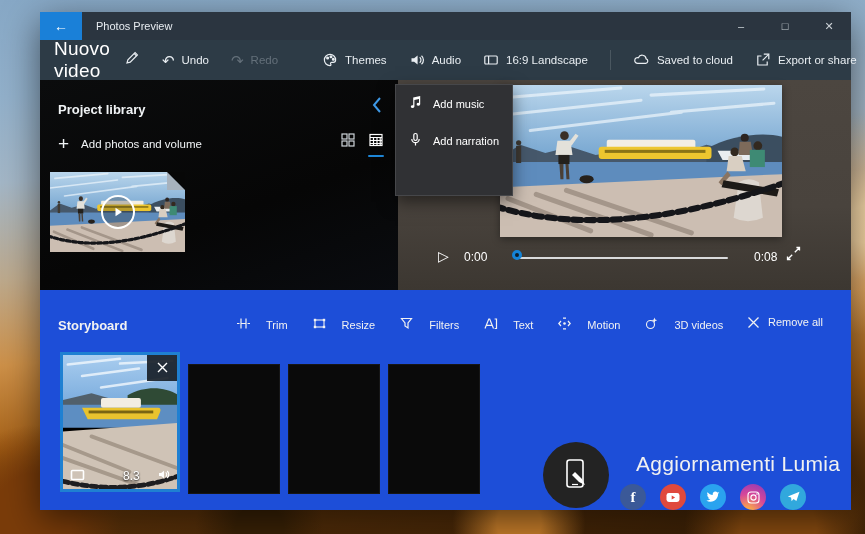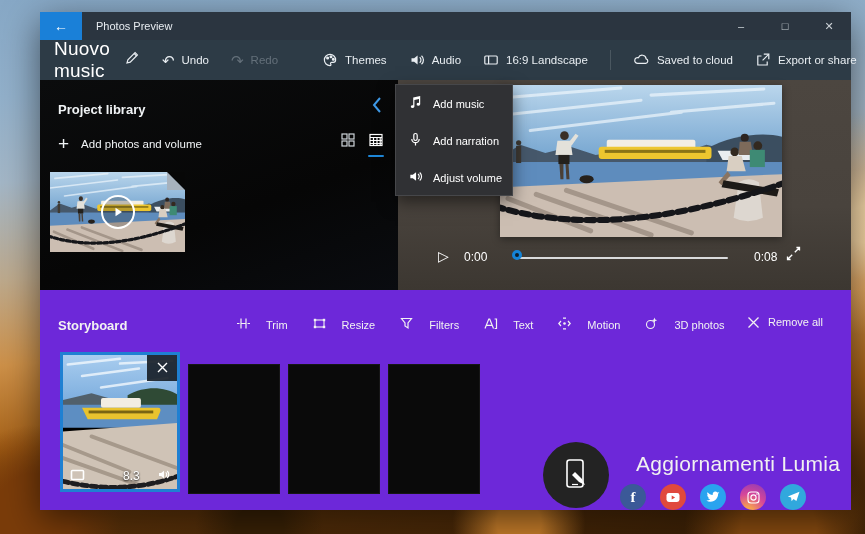--- a/index.html
+++ b/index.html
@@ -58,21 +58,21 @@
   .play-glyph { left:40px; top:168px; font-size:14px; }
   .cur-time { left:66px; top:170px; font-size:12px; }
   .tot-time { left:356px; top:170px; font-size:12px; }
   .seek { position:absolute; left:116px; top:177px; width:214px; height:2px; background:#d9dadb; border-radius:1px; }
   .seek-thumb { position:absolute; left:-2px; top:-7px; width:10px; height:10px; background:#0d1d2a; border:3px solid #1584d7; border-radius:50%; }
   .fs-btn { position:absolute; left:388px; top:166px; }
   
   .menu { position:absolute; left:355px; top:72px; width:118px; height:112px; background:#303134; border:1px solid #46474a; box-shadow:0 6px 16px rgba(0,0,0,.5); z-index:30; }
   .menu-item { height:37px; display:flex; align-items:center; gap:10px; padding-left:12px; color:#fff; font-size:11px; }
   
-  .storyboard { position:absolute; left:0; top:278px; width:100%; height:220px; background:#6d28d9; color:#f2f2f2; }
+  .storyboard { position:absolute; left:0; top:278px; width:100%; height:220px; background:#1d4ed8; color:#f2f2f2; }
   .sb-title { position:absolute; left:18px; top:28px; font-size:13px; font-weight:700; }
   .sb-tools { position:absolute; left:196px; top:26px; display:flex; gap:24px; align-items:center; }
   .sb-tool { display:flex; align-items:center; gap:15px; font-size:11px; color:#f2f2f2; white-space:nowrap; }
   .sb-remove { position:absolute; right:28px; top:26px; display:flex; gap:8px; font-size:11px; }
   .slot { position:absolute; top:74px; width:92px; height:130px; background:#0a0a0a; border:1px solid #161616; }
   .clip { position:absolute; left:20px; top:62px; width:120px; height:140px; border:3px solid #1f80d2; background:#000; }
   .clip svg.scene { position:absolute; inset:0; width:100%; height:100%; }
   .clip-x { position:absolute; right:0; top:0; width:30px; height:26px; background:rgba(24,31,40,.92); display:flex; align-items:center; justify-content:center; }
   .clip-info { position:absolute; left:0; right:0; bottom:4px; display:flex; align-items:center; padding:0 7px; color:#fff; }
   .clip-dur { font-size:12px; margin-left:6px; text-shadow:0 1px 2px #000;padding-left:32px; }
@@ -182,21 +182,21 @@
         <div class="win-btn">
             <span>□</span>
           </div>
         <div class="win-btn">
             <span>✕</span>
           </div>
       </div>
     </div>
 
     <div class="toolbar">
-      <span class="proj-name">Nuovo music</span>
+      <span class="proj-name">Nuovo video</span>
       <span class="pencil">
         <svg width="16" height="16" viewBox="0 0 16 16" fill="none" stroke="#e9eef2" stroke-width="1.2">
             <path d="M3 13l.9-3.2 7.2-7.2 2.3 2.3-7.2 7.2L3 13z"></path>
             <path d="M10.2 3.5l2.3 2.3"></path>
           </svg>
       </span>
       <span class="tbtn">
         <span class="glyph-undo">↶</span>
         <span>Undo</span>
       </span>
@@ -342,30 +342,20 @@
       </div>
       <div class="menu-item">
         <span>
           <svg width="15" height="15" viewBox="0 0 15 15" fill="none" stroke="#fff" stroke-width="1.2">
               <rect x="5.8" y="1.5" width="3.4" height="7" rx="1.7"></rect>
               <path d="M3.8 7a3.7 3.7 0 0 0 7.4 0M7.5 10.7v2.8"></path>
             </svg>
         </span>
         <span>Add narration</span>
       </div>
-      <div class="menu-item">
-        <span>
-          <svg width="15" height="15" viewBox="0 0 16 16" fill="none" stroke="#fff" stroke-width="1.2">
-              <path d="M2.5 6.2v3.6h2.6L8.6 12.6V3.4L5.1 6.2H2.5z" fill="#fff" stroke="none"></path>
-              <path d="M10.7 5.3c1.7 1.5 1.7 3.9 0 5.4"></path>
-              <path d="M12.5 3.7c2.6 2.4 2.6 6.2 0 8.6"></path>
-            </svg>
-        </span>
-        <span>Adjust volume</span>
-      </div>
     </div>
 
     <div class="storyboard">
       <div class="sb-title">Storyboard</div>
       <div class="sb-tools">
         <span class="sb-tool">
           <span>
             <svg width="15" height="15" viewBox="0 0 15 15" fill="none" stroke="#f2f2f2" stroke-width="1.2">
                 <path d="M5 2.5v10M10 2.5v10M1 7.5h2.5M14 7.5h-2.5M5 7.5h5"></path>
               </svg>
@@ -410,21 +400,21 @@
           </span>
           <span>Motion</span>
         </span>
         <span class="sb-tool">
           <span>
             <svg width="15" height="15" viewBox="0 0 15 15" fill="none" stroke="#f2f2f2" stroke-width="1.1">
                 <circle cx="6.5" cy="8.5" r="4"></circle>
                 <path d="M10.5 1.5l.7 2 2 .7-2 .7-.7 2-.7-2-2-.7 2-.7z" fill="#f2f2f2" stroke="none"></path>
               </svg>
           </span>
-          <span>3D photos</span>
+          <span>3D videos</span>
         </span>
       </div>
       <div class="sb-remove">
         <span>
           <svg width="13" height="13" viewBox="0 0 13 13" fill="none" stroke="#f2f2f2" stroke-width="1.3">
               <path d="M1.5 1.5l10 10M11.5 1.5l-10 10"></path>
             </svg>
         </span>
         <span>Remove all</span>
       </div>

